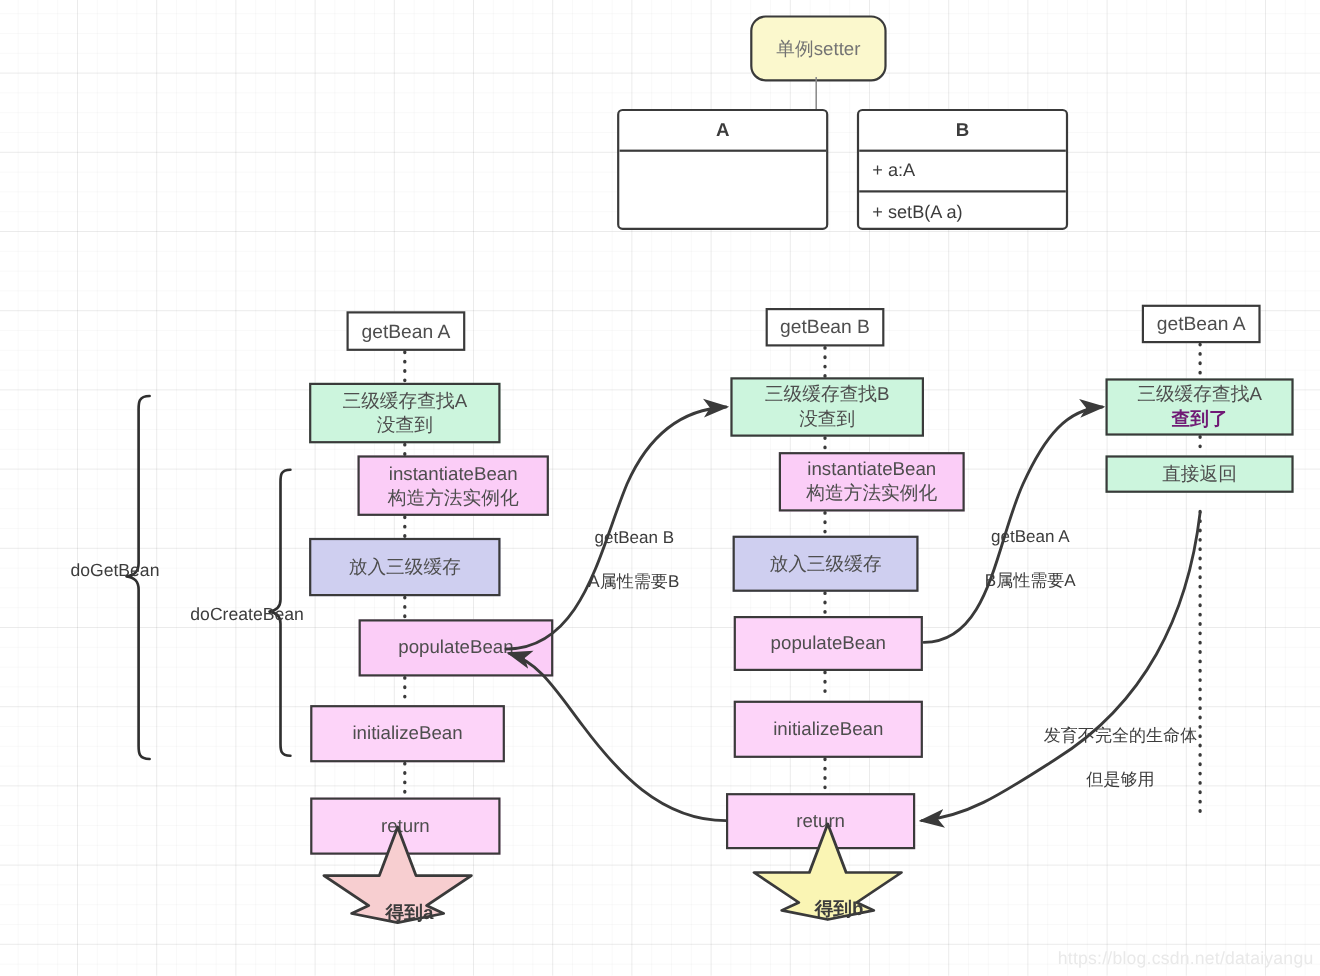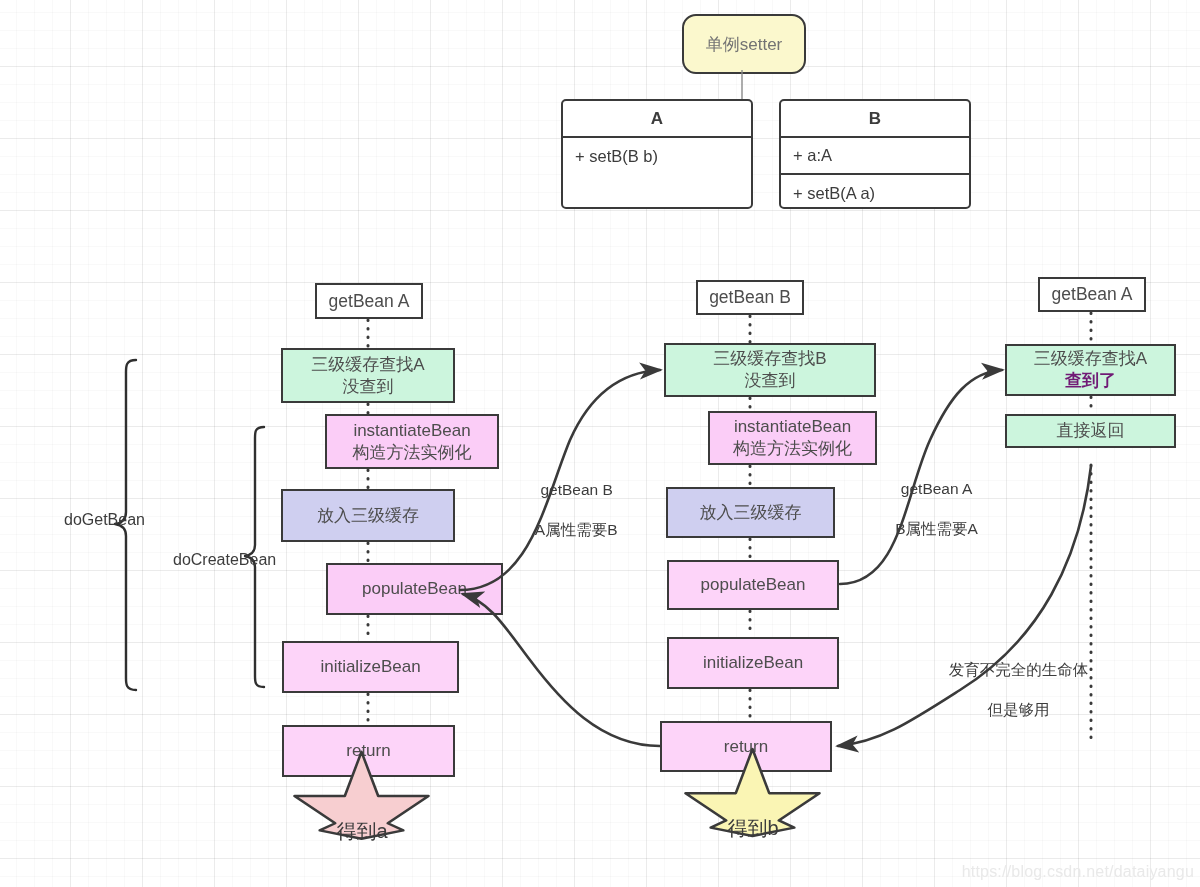--- a/index.html
+++ b/index.html
@@ -50,42 +50,42 @@
   }
   .uml .hdr{justify-content:center;font-weight:bold;font-size:17px;height:37px;border-bottom:2.2px solid #3a3a3a;}
   .uml .mid{height:37px;padding-left:12px;border-bottom:2.2px solid #3a3a3a;}
   .uml .bot{height:37px;padding-left:12px;}
   .lbl{
     position:absolute;color:#3c3c3c;font-size:15.5px;
     line-height:1.3;text-align:center;white-space:pre;
   }
   .brace-label{position:absolute;color:#3c3c3c;font-size:16px;white-space:nowrap;margin-left:44px;}
   .startxt{
-    position:absolute;color:#3c3c3c;font-size:20px;white-space:nowrap;
-    text-align:center;
+    position:absolute;color:#3c3c3c;font-size:17px;white-space:nowrap;
+    text-align:right;
+    font-weight:bold;
   }
   .watermark{
     position:absolute;right:6px;bottom:6px;
     color:#e9e9e9;font-size:16px;white-space:nowrap;
     letter-spacing:0.2px;
   }
   svg{position:absolute;left:0;top:0;overflow:visible;pointer-events:none;}
 </style>
 </head>
 <body>
 
 <div id="canvas">
 
   <div class="yellowbox" style="position:absolute;left:682px;top:14px;width:120px;height:56px;display:flex;align-items:center;justify-content:center;">
     <span style="font-size:17px;color:#737373;">单例setter</span>
   </div>
 
   <div class="uml" style="left:561px;top:99px;width:192px;height:110px;">
     <div class="row hdr">A</div>
-    <div class="row bot">+ setB(B b)</div>
   </div>
 
   <div class="uml" style="left:779px;top:99px;width:192px;height:110px;">
     <div class="row hdr">B</div>
     <div class="row mid">+ a:A</div>
     <div class="row bot">+ setB(A a)</div>
   </div>
 
   <svg width="1200" height="887">
     <line x1="742" y1="70" x2="742" y2="99" stroke="#8a8a8a" stroke-width="1.4"></line>
@@ -118,21 +118,21 @@
   </div>
 
   <div class="node pink2" style="left:282px;top:725px;width:173px;height:52px;">
     <span>return</span>
   </div>
 
   <div class="node plain" style="left:696px;top:280px;width:108px;height:35px;">
     <span>getBean B</span>
   </div>
 
-  <div class="node green" style="left:664px;top:343px;width:212px;height:54px;">
+  <div class="node green" style="left:664px;top:343px;width:176px;height:54px;">
     <span>三级缓存查找B</span>
     <span class="l2">没查到</span>
   </div>
 
   <div class="node pink" style="left:664px;top:411px;width:169px;height:54px;">
     <span>instantiateBean</span>
     <span class="l2">构造方法实例化</span>
   </div>
 
   <div class="node purple" style="left:666px;top:487px;width:169px;height:51px;">

